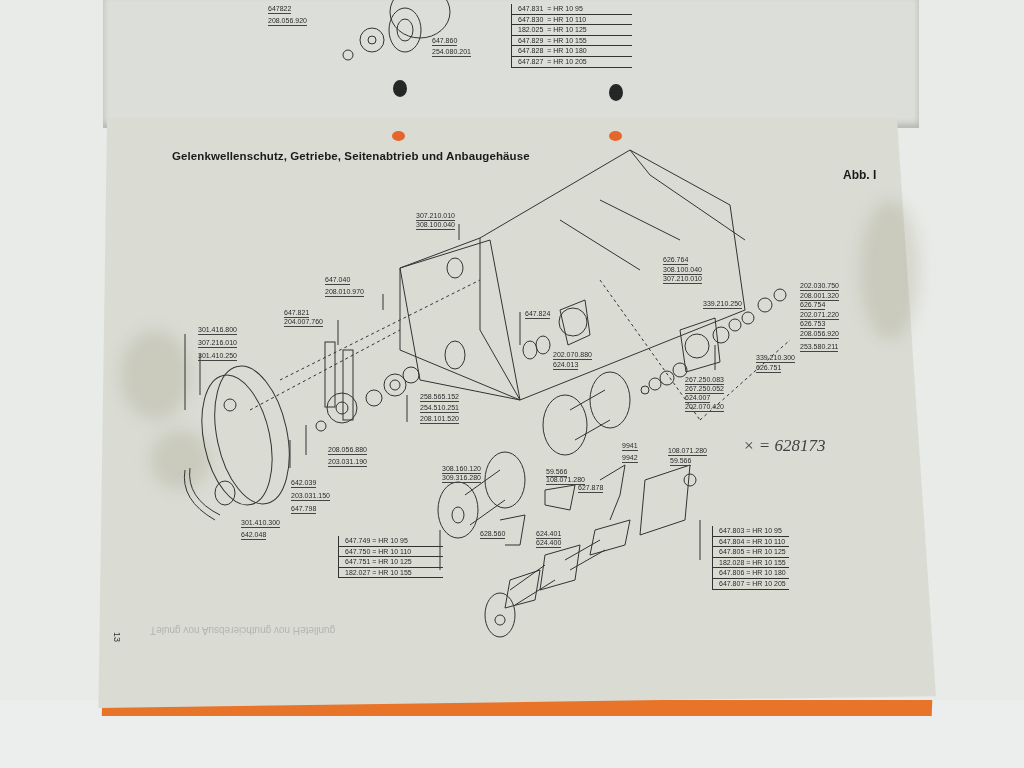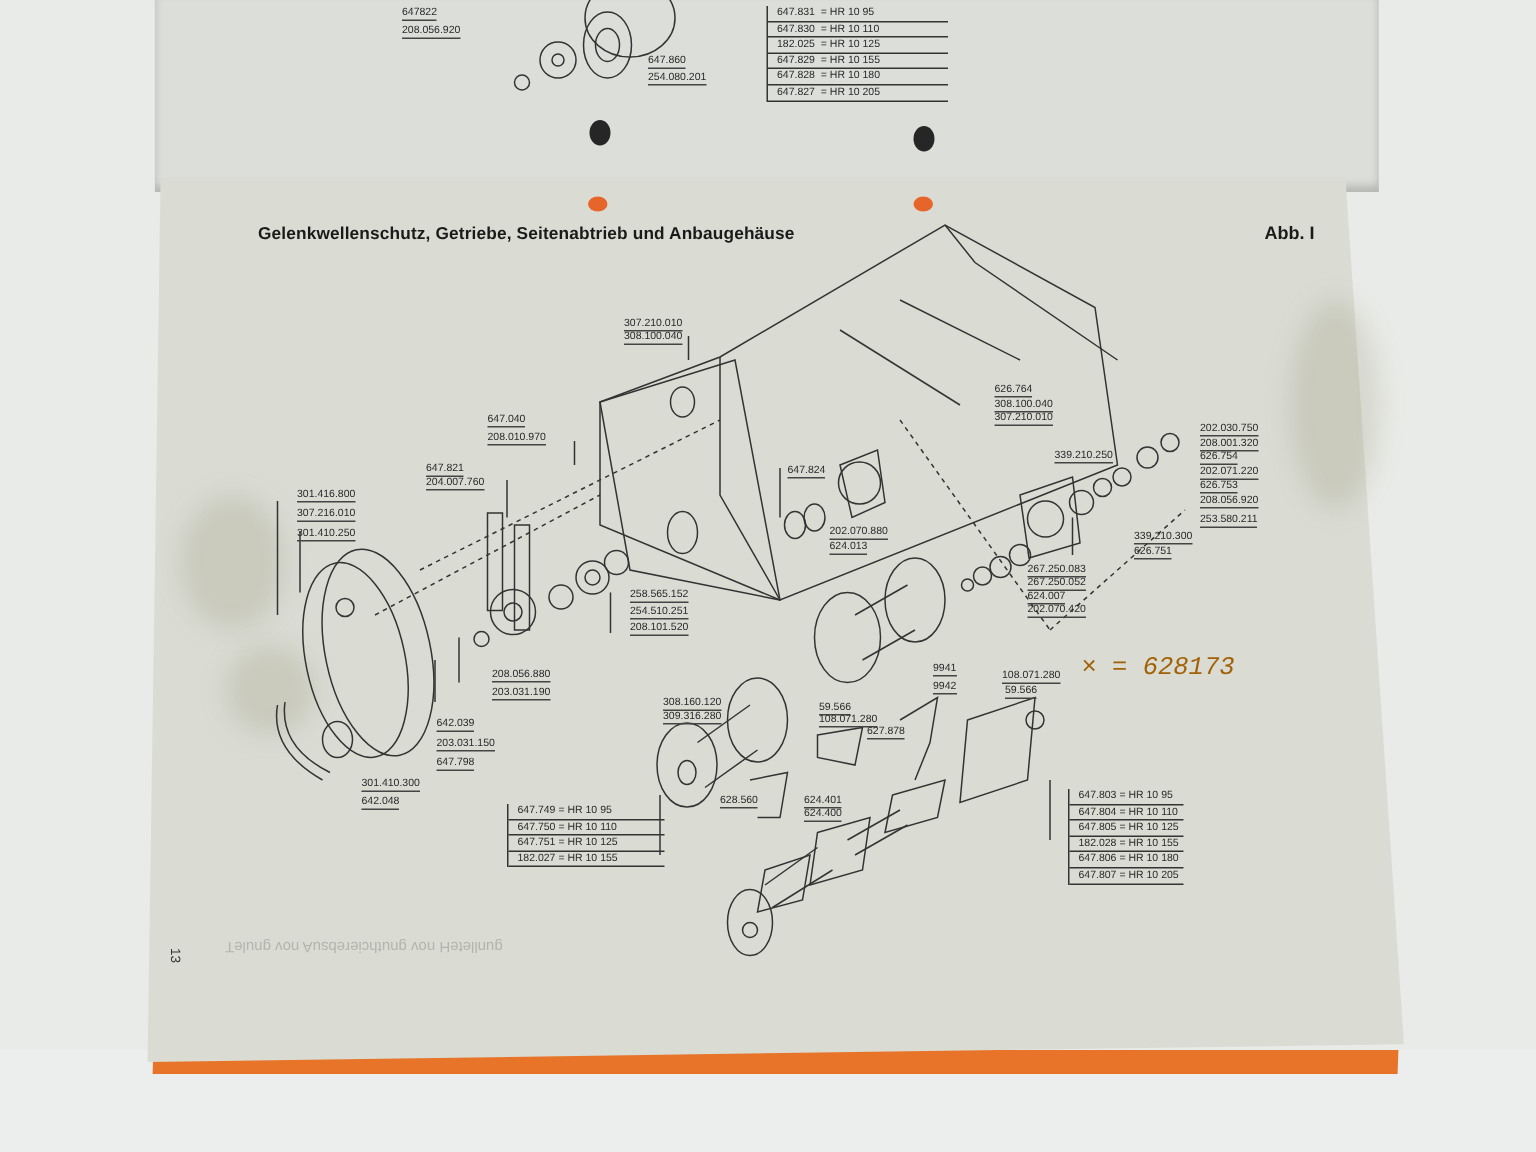--- a/index.html
+++ b/index.html
@@ -17,27 +17,27 @@
   }
   .page-main {
     position:absolute; left:68px; top:118px; width:868px; height:590px;
     background:#dadcd4;
     clip-path: polygon(4.5% 0, 95.5% 0, 100% 98%, 3.5% 100%);
   }
   .stain { position:absolute; border-radius:50%; background:rgba(120,110,70,0.16); filter:blur(8px); }
   .hole { position:absolute; width:14px; height:17px; border-radius:50%; background:#262626; }
   .hole.orange { background:#e5652a; width:13px; height:10px; }
   .title { position:absolute; left:172px; top:150px; font-weight:bold; font-size:11.5px; color:#1a1a1a; letter-spacing:0.1px; }
-  .abb { position:absolute; left:843px; top:148px; font-weight:bold; font-size:12px; color:#1a1a1a; }
+  .abb { position:absolute; left:843px; top:168px; font-weight:bold; font-size:12px; color:#1a1a1a; }
   .lbl { position:absolute; font-size:7px; color:#2a2a2a; white-space:nowrap; font-family:"Liberation Sans Narrow","Liberation Sans", sans-serif; border-bottom:1px solid #444; line-height:8px; }
   .tbl { position:absolute; font-size:7px; color:#2a2a2a; border-left:1px solid #333; }
   .tbl .row { border-bottom:1px solid #333; height:9.6px; line-height:9px; padding-left:6px; white-space:nowrap; }
   .page-num { position:absolute; left:112px; top:632px; font-size:9px; color:#333; transform:rotate(90deg); }
   .ghost { position:absolute; font-size:10px; color:rgba(60,60,60,0.25); transform:rotate(180deg); white-space:nowrap; }
-  .hand { position:absolute; left:721px; top:436px; font-family:Liberation Mono, monospace; font-style:italic; font-size:17px; color:#a16207; }
+  .hand { position:absolute; left:743px; top:436px; font-family:Liberation Serif, serif; font-style:italic; font-size:17px; color:#404040; }
   svg.draw { position:absolute; left:0; top:0; }
 </style>
 </head>
 <body>
 
 <div class="bg-bottom"></div>
 <div class="booklet-edge"></div>
 
 <div class="page-top"></div>
 <div class="hole" style="left:393px;top:80px;"></div>

